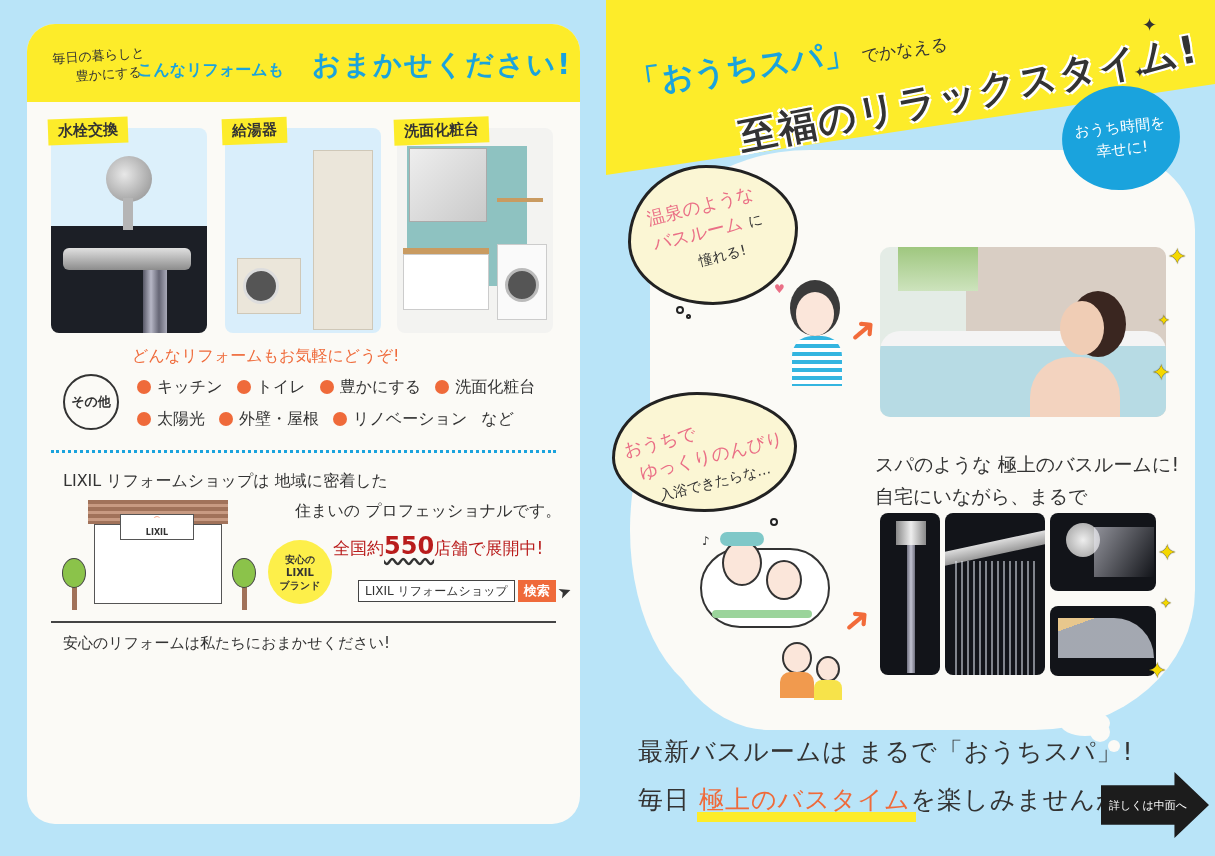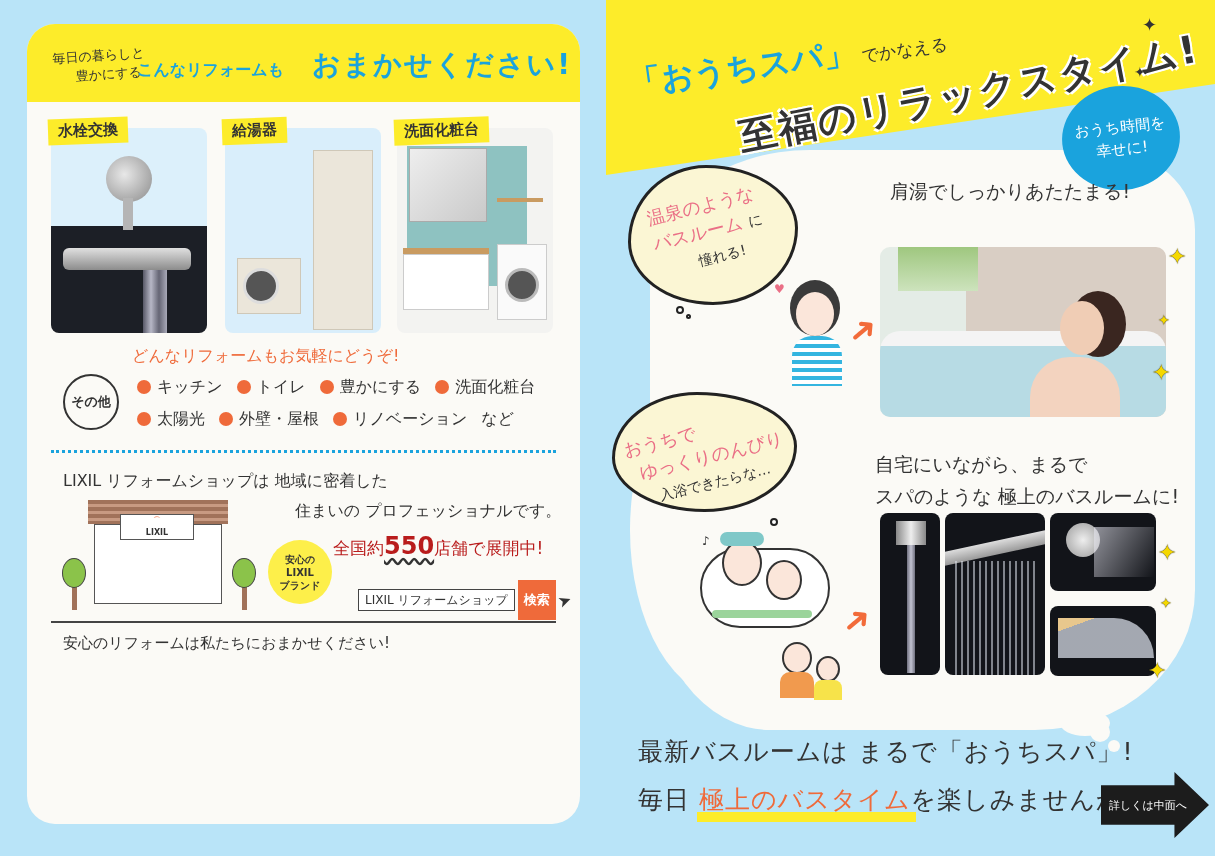--- a/index.html
+++ b/index.html
@@ -85,21 +85,21 @@
   .shop-illus .tree { position: absolute; width: 24px; height: 30px; border-radius: 50%; background: #8bc34a; border: 1px solid #444; }
   .shop-illus .trunk { position: absolute; width: 5px; height: 26px; background: #a1725a; }
   .brand-badge {
     position: absolute; left: 240px; top: 537px; width: 64px; height: 64px; border-radius: 50%; background: #fdef4a;
     font-size: 10px; text-align: center; display: flex; align-items: center; justify-content: center; line-height: 13px; color: #333; font-weight: bold;
   }
   .search-box {
     position: absolute; left: 328px; top: 555px; display: flex; align-items: center;
   }
   .search-box .field { border: 1.5px solid #444; padding: 2px 6px; font-size: 12px; color: #333; background: #fff; height: 22px; display: flex; align-items: center; }
-  .search-box .btn { background: #ef6a3a; color: #fff; font-size: 13px; font-weight: bold; padding: 2px 6px; height: 40px; margin-left: 3px; display: flex; align-items: center; }
+  .search-box .btn { background: #ef6a3a; color: #fff; font-size: 13px; font-weight: bold; padding: 2px 6px; height: 22px; margin-left: 3px; display: flex; align-items: center; }
   .search-box .cursor { margin-left: 2px; font-size: 16px; color: #333; transform: rotate(-20deg); }
   .hr-line { position: absolute; left: 24px; top: 617px; width: 505px; border-top: 2px solid #444; }
   .closing { position: absolute; left: 36px; top: 632px; font-size: 15px; color: #333; }
 
   
   .right-yellow {
     position: absolute; left: 606px; top: 0; width: 609px; height: 175px; background: #fdec2a;
     clip-path: polygon(0 0, 100% 0, 100% 48%, 0 100%);
   }
   .title1 { position: absolute; left: 628px; top: 40px; font-size: 32px; font-weight: bold; color: #1aa3dd; transform: rotate(-8deg); }
@@ -321,21 +321,20 @@
 <div class="small-bubble" style="left:676px;top:306px;width:8px;height:8px"></div>
 <div class="small-bubble" style="left:686px;top:314px;width:5px;height:5px"></div>
 
 <div class="person" style="left:790px;top:280px;width:50px;height:56px;background:#3a3a3a"></div>
 <div class="person" style="left:796px;top:292px;width:38px;height:44px;background:#fbe6da"></div>
 <div style="position:absolute;left:792px;top:336px;width:50px;height:50px;background:repeating-linear-gradient(#34b5e0 0 4px,#fff 4px 8px);border-radius:20px 20px 0 0"></div>
 <div style="position:absolute;left:774px;top:282px;color:#ea6f86;font-size:12px">♥</div>
 <div class="orange-arrow" style="left:848px;top:310px;transform:rotate(-40deg)">➜</div>
 
 <div class="caption cap1">
-  <div>肩湯でしっかりあたたまる!</div>
 </div>
 <div class="photo-bath">
   <div class="window"></div>
   <div class="tub"></div>
   <div class="woman-head"></div>
   <div class="woman-body"></div>
 </div>
 <div class="sparkle y" style="left:1168px;top:244px">✦</div>
 <div class="sparkle y" style="left:1158px;top:312px;font-size:14px">✦</div>
 <div class="sparkle y" style="left:1152px;top:360px">✦</div>
@@ -354,22 +353,22 @@
 <div class="person" style="left:766px;top:560px;width:36px;height:40px;background:#fbe6da;border:2px solid #333"></div>
 <div style="position:absolute;left:712px;top:610px;width:100px;height:8px;background:#9bd49b;border-radius:4px"></div>
 <div style="position:absolute;left:702px;top:534px;font-size:12px">♪</div>
 <div class="person" style="left:782px;top:642px;width:30px;height:32px;background:#fbe6da;border:2px solid #333"></div>
 <div style="position:absolute;left:780px;top:672px;width:34px;height:26px;background:#f19a4e;border-radius:10px 10px 0 0"></div>
 <div class="person" style="left:816px;top:656px;width:24px;height:26px;background:#fbe6da;border:2px solid #333"></div>
 <div style="position:absolute;left:814px;top:680px;width:28px;height:20px;background:#f7e34a;border-radius:8px 8px 0 0"></div>
 <div class="orange-arrow" style="left:842px;top:600px;transform:rotate(-40deg)">➜</div>
 
 <div class="caption cap2">
+  <div>スパのような 極上のバスルームに!</div>
   <div>自宅にいながら、まるで</div>
-  <div>スパのような 極上のバスルームに!</div>
 </div>
 <div class="photo-spa spa1">
   <div class="tap"></div>
     <div class="stream"></div>
 </div>
 <div class="photo-spa spa2">
   <div class="rain-head"></div>
     <div class="rain"></div>
 </div>
 <div class="photo-spa spa3">

